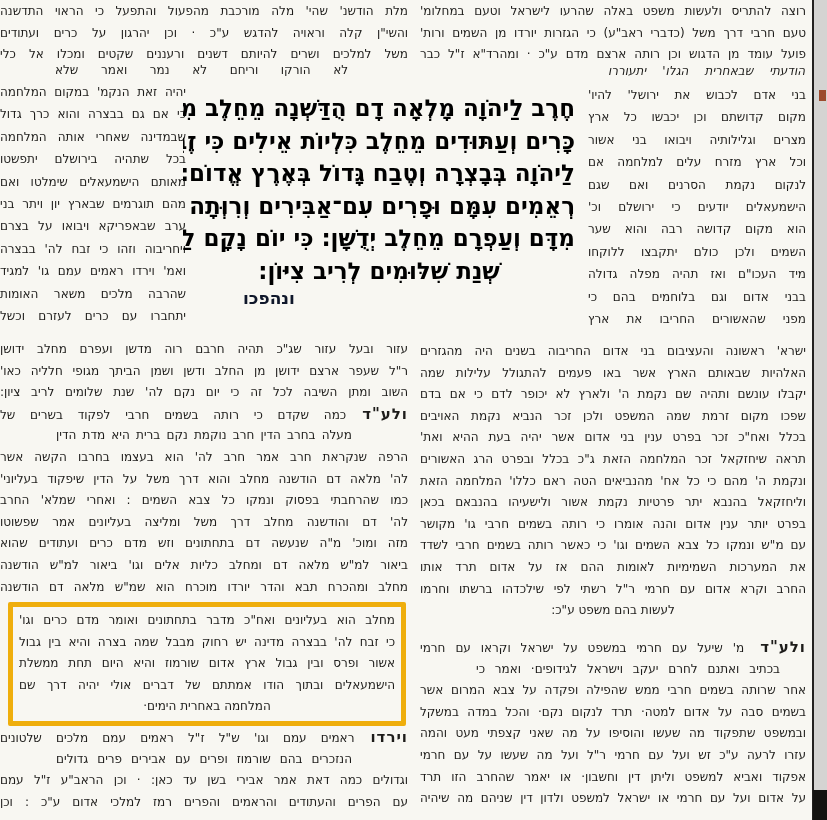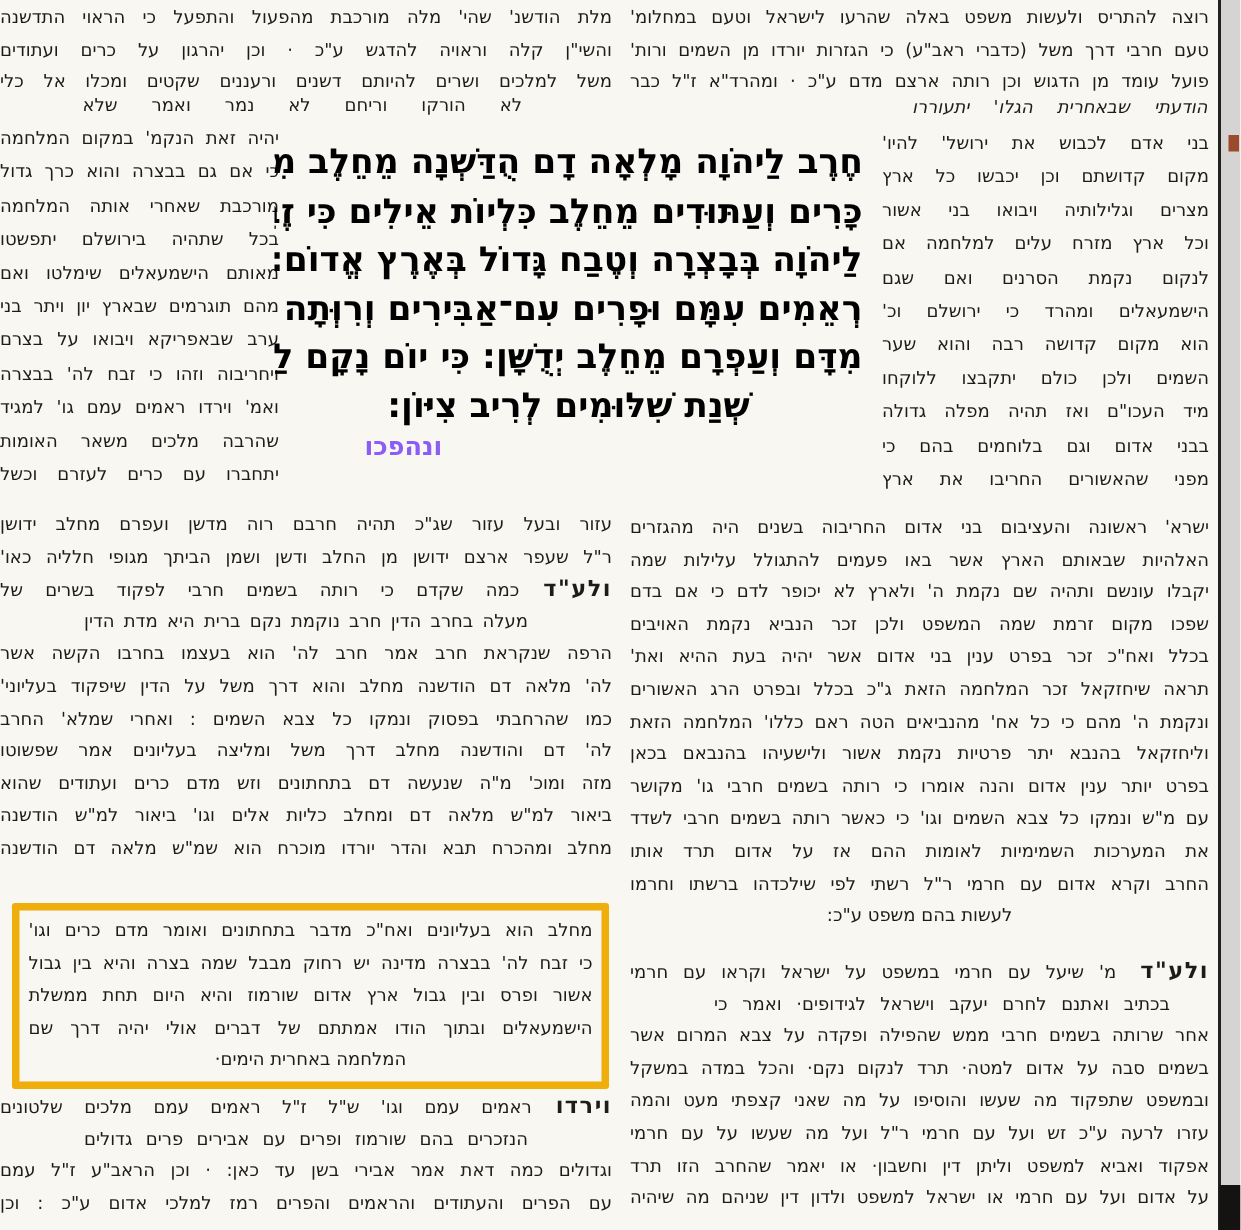--- a/index.html
+++ b/index.html
@@ -22,21 +22,21 @@
   .indent{padding:0 56px;}
   .indent2{padding-right:26px;padding-left:56px;}
   
   .verse{font-weight:bold;color:#000;}
   .verse .vline{
     font-size:23px;line-height:32.5px;height:32.5px;overflow:hidden;
     text-align:justify;text-align-last:justify;white-space:nowrap;
   }
   .verse .vline.center{text-align:left;text-align-last:center;}
   .next-word{
-    position:absolute;left:243px;top:288px;font-size:17px;font-weight:bold;color:#8b5cf6;
+    position:absolute;left:243px;top:288px;font-size:17px;font-weight:bold;color:#0f172a;
   }
   
   .hibox{
     position:absolute;left:8px;top:602px;width:376px;
     border:5px solid #efae0c;border-radius:2px;
     padding:3px 6px;background:transparent;
   }
   
   .edge-strip{position:absolute;right:0;top:0;width:13px;height:820px;background:#d5d4d2;}
   .edge-line{position:absolute;right:13px;top:0;width:2px;height:820px;background:#23211f;}
@@ -51,21 +51,21 @@
   <div class="blk" style="left:0;top:1px;width:408px;">
       <div class="line">מלת הודשנ' שהי' מלה מורכבת מהפעול והתפעל כי הראוי התדשנה</div>
       <div class="line">והשי"ן קלה וראויה להדגש ע"כ · וכן יהרגון על כרים ועתודים</div>
       <div class="line">משל למלכים ושרים להיותם דשנים ורעננים שקטים ומכלו אל כלי</div>
     </div>
   <div class="blk line" style="left:55px;top:60px;width:293px;">לא הורקו וריחם לא נמר ואמר שלא</div>
 
   <div class="blk side" style="left:0;top:81px;width:186px;">
       <div class="line">יהיה זאת הנקמ' במקום המלחמה</div>
       <div class="line">כי אם גם בבצרה והוא כרך גדול</div>
-      <div class="line">מורכבת שאחרי אותה המלחמה</div>
+      <div class="line">שבמדינה שאחרי אותה המלחמה</div>
       <div class="line">בכל שתהיה בירושלם יתפשטו</div>
       <div class="line">מאותם הישמעאלים שימלטו ואם</div>
       <div class="line">מהם תוגרמים שבארץ יון ויתר בני</div>
       <div class="line">ערב שבאפריקא ויבואו על בצרם</div>
       <div class="line">ויחריבוה וזהו כי זבח לה' בבצרה</div>
       <div class="line">ואמ' וירדו ראמים עמם גו' למגיד</div>
       <div class="line">שהרבה מלכים משאר האומות</div>
       <div class="line">יתחברו עם כרים לעזרם וכשל</div>
     </div>
 
@@ -85,32 +85,33 @@
       <div class="line">פועל עומד מן הדגוש וכן רותה ארצם מדם ע"כ · ומהרד"א ז"ל כבר</div>
     </div>
   <div class="blk line" style="left:608px;top:61px;width:197px;font-style:italic;">הודעתי שבאחרית הגלו' יתעוררו</div>
 
   <div class="blk side" style="left:588px;top:84px;width:218px;">
       <div class="line">בני אדם לכבוש את ירושל' להיו'</div>
       <div class="line">מקום קדושתם וכן יכבשו כל ארץ</div>
       <div class="line">מצרים וגלילותיה ויבואו בני אשור</div>
       <div class="line">וכל ארץ מזרח עלים למלחמה אם</div>
       <div class="line">לנקום נקמת הסרנים ואם שגם</div>
-      <div class="line">הישמעאלים ומהרד כי ירושלם וכ'</div>
+      <div class="line">הישמעאלים יודעים כי ירושלם וכ'</div>
       <div class="line">הוא מקום קדושה רבה והוא שער</div>
       <div class="line">השמים ולכן כולם יתקבצו ללוקחו</div>
       <div class="line">מיד העכו"ם ואז תהיה מפלה גדולה</div>
       <div class="line">בבני אדום וגם בלוחמים בהם כי</div>
       <div class="line">מפני שהאשורים החריבו את ארץ</div>
     </div>
 
   <div class="blk" style="left:0;top:339px;width:408px;">
     <div>
         <div class="line">עזור ובעל עזור שג"כ תהיה חרבם רוה מדשן ועפרם מחלב ידושן</div>
         <div class="line">ר"ל שעפר ארצם ידושן מן החלב ודשן ושמן הביתך מגופי חלליה כאו'</div>
+        <div class="line">השוב ומתן השיבה לכל זה כי יום נקם לה' שנת שלומים לריב ציון:</div>
       </div>
     <div class="line">
       <b class="lead">ולע"ד</b><span>כמה שקדם כי רותה בשמים חרבי לפקוד בשרים של</span>
     </div>
     <div class="line indent">מעלה בחרב הדין חרב נוקמת נקם ברית היא מדת הדין</div>
     <div>
         <div class="line">הרפה שנקראת חרב אמר חרב לה' הוא בעצמו בחרבו הקשה אשר</div>
         <div class="line">לה' מלאה דם הודשנה מחלב והוא דרך משל על הדין שיפקוד בעליוני'</div>
         <div class="line">כמו שהרחבתי בפסוק ונמקו כל צבא השמים : ואחרי שמלא' החרב</div>
         <div class="line">לה' דם והודשנה מחלב דרך משל ומליצה בעליונים אמר שפשוטו</div>

